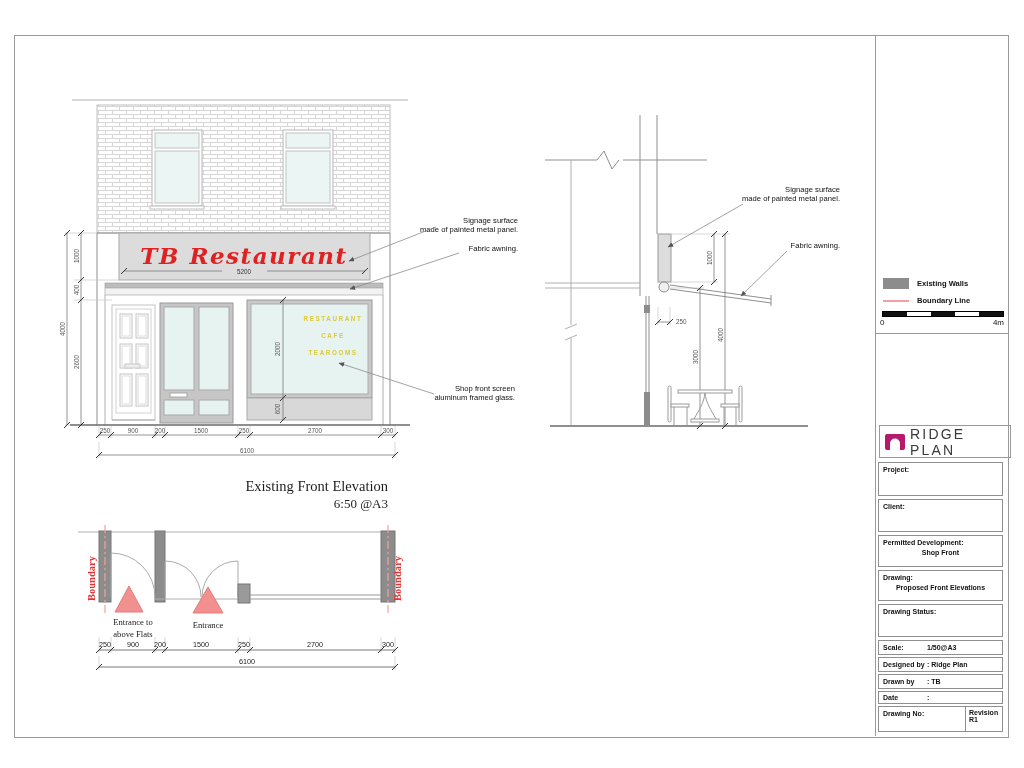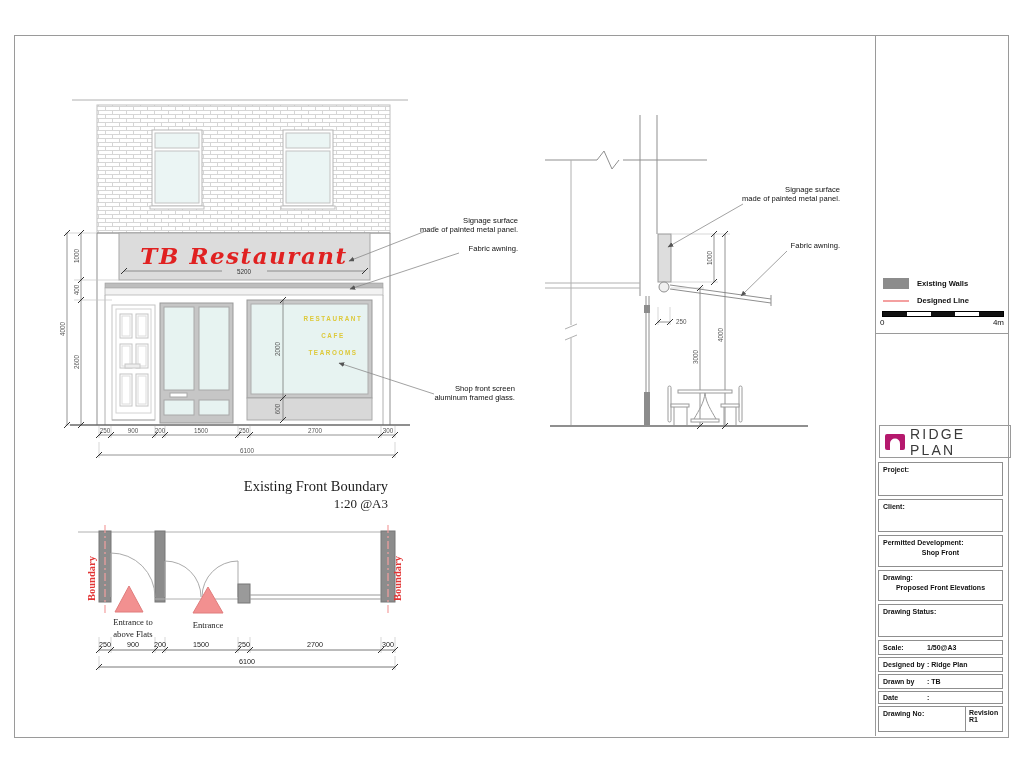--- a/index.html
+++ b/index.html
@@ -223,22 +223,22 @@
     <line x1="376" y1="137" x2="289" y2="171" class="leader" marker-end="url(#arrow1)"></line>
     <text x="458" y="161" text-anchor="end" class="anntxt">Fabric awning.</text>
     <line x1="399" y1="163" x2="290" y2="199" class="leader" marker-end="url(#arrow1)"></line>
     <text x="455" y="301" text-anchor="end" class="anntxt">Shop front screen</text>
     <text x="455" y="310" text-anchor="end" class="anntxt">aluminum framed glass.</text>
     <line x1="374" y1="304" x2="279" y2="273" class="leader" marker-end="url(#arrow1)"></line>
   </g>
 </svg>
 
 <div class="elev-title">
-  <div class="l1">Existing Front Boundary</div>
-  <div class="l2">1:20 @A3</div>
+  <div class="l1">Existing Front Elevation</div>
+  <div class="l2">6:50 @A3</div>
 </div>
 
 <svg class="abs" style="left:540px;top:95px" width="310" height="345">
   <defs>
     <marker id="arrow2" markerWidth="8" markerHeight="8" refX="6.5" refY="3" orient="auto">
       <path d="M0 0 L7 3 L0 6 Z" fill="#555"></path>
     </marker>
   </defs>
 
   <line x1="5" y1="65" x2="57" y2="65" class="med"></line>
@@ -416,21 +416,21 @@
 </svg>
 
 <div class="tb">
 
   <div class="legend-row" style="top:243px">
     <span class="sw-wall"></span>
     <span>Existing Walls</span>
   </div>
   <div class="legend-row" style="top:261px">
     <span class="sw-line"></span>
-    <span>Designed Line</span>
+    <span>Boundary Line</span>
   </div>
 
   <div class="scalebar">
     <span class="sb-b"></span>
       <span class="sb-w"></span>
       <span class="sb-b"></span>
       <span class="sb-w"></span>
       <span class="sb-b"></span>
   </div>
   <div class="sb-labels">

